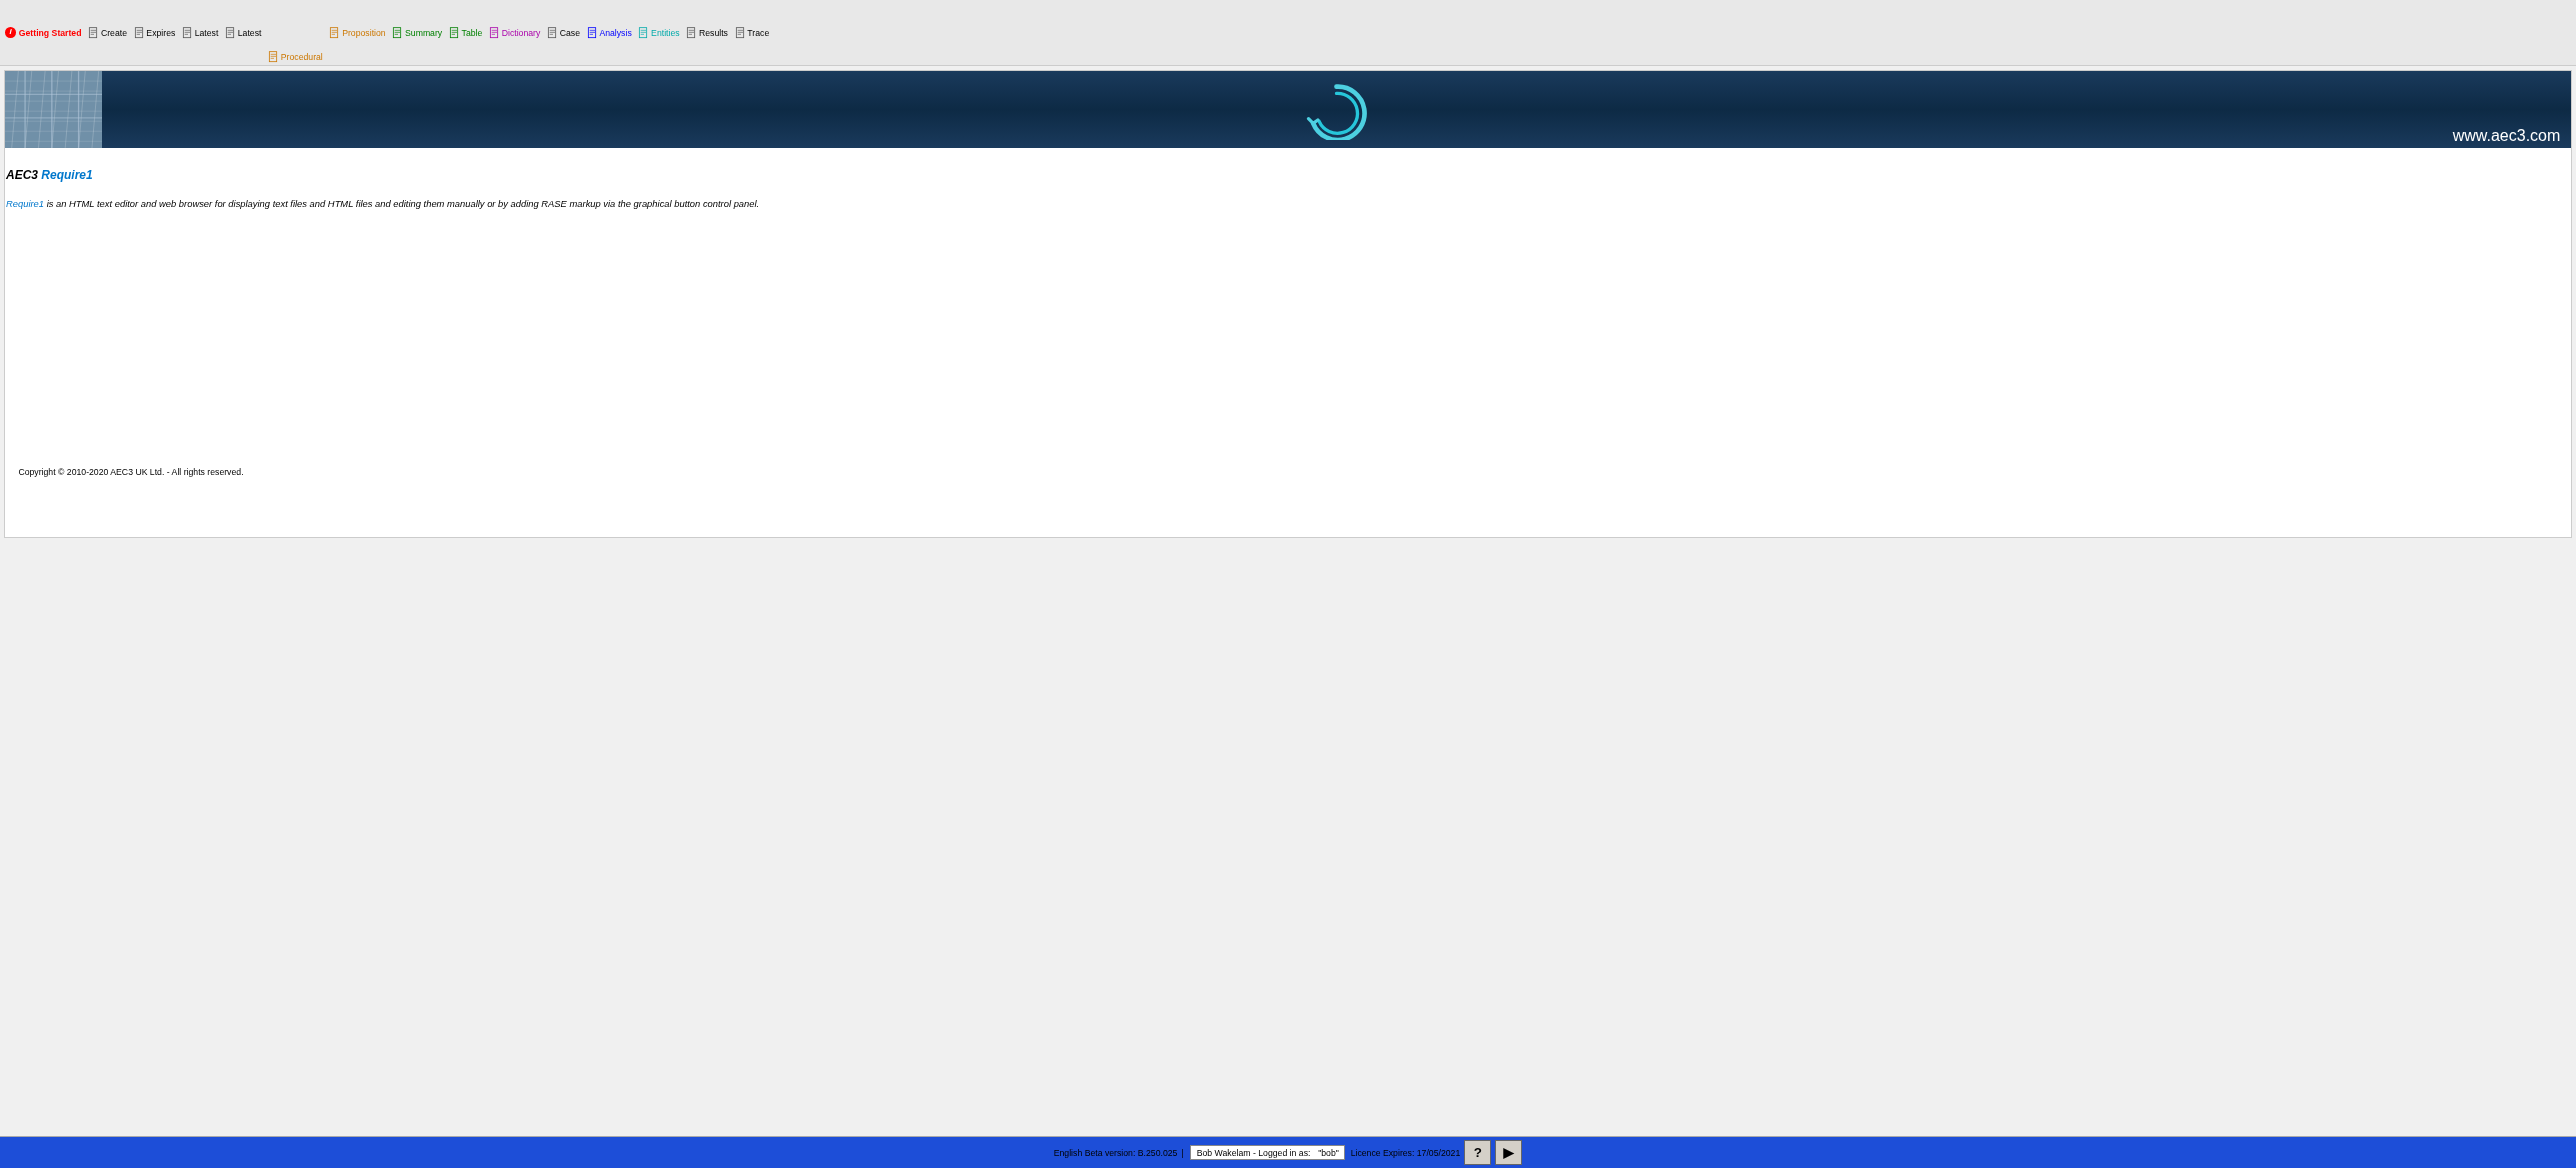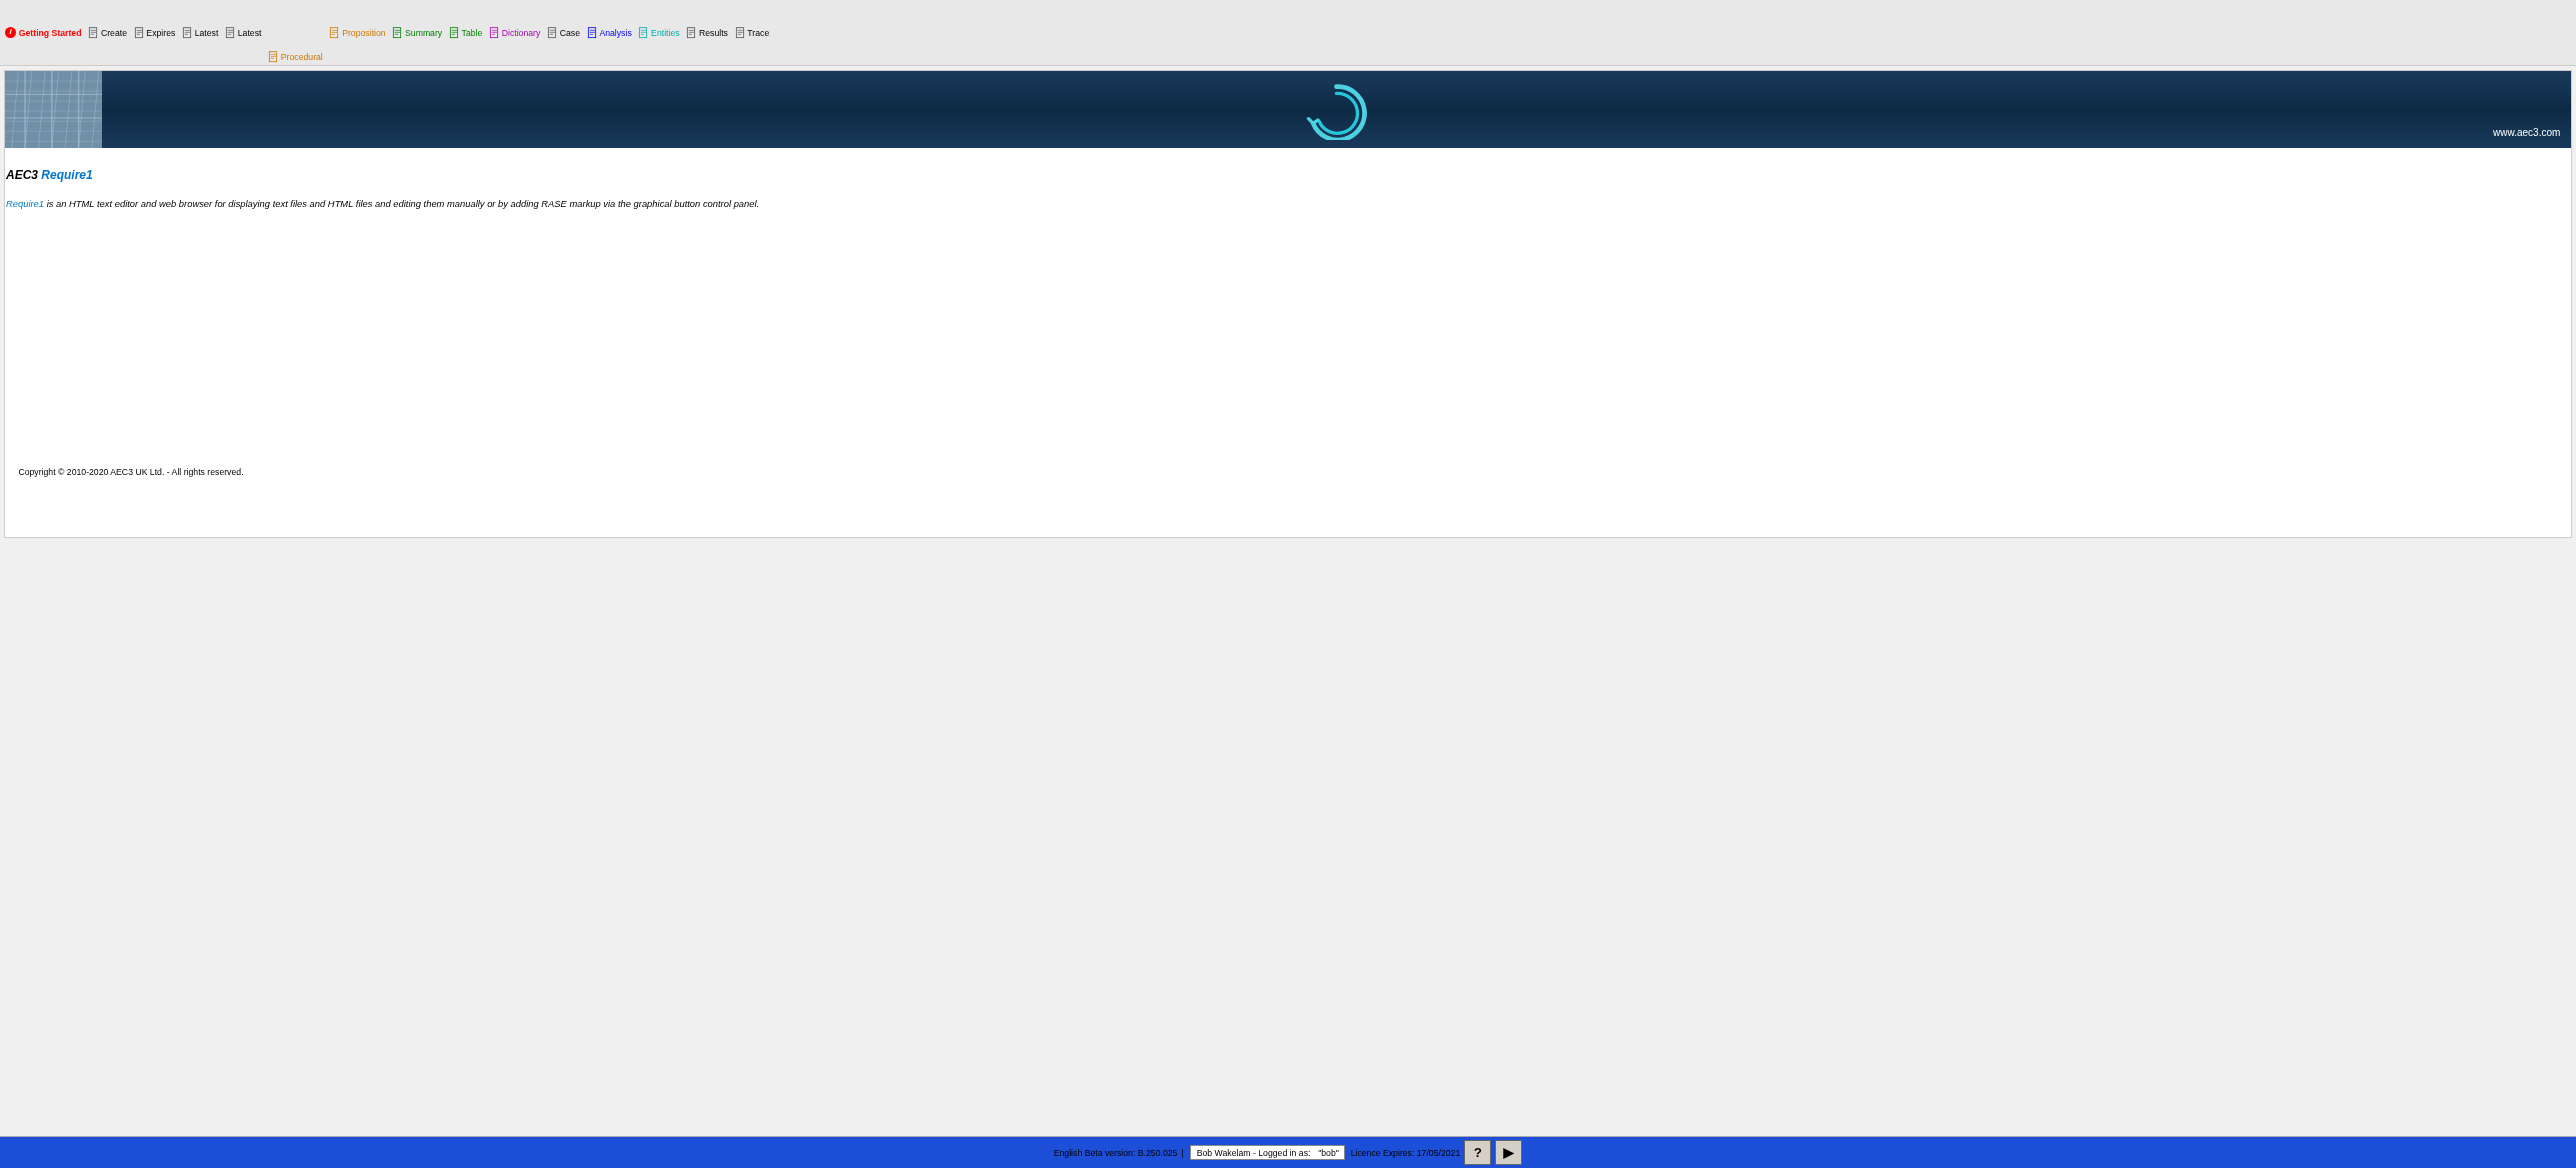--- a/index.html
+++ b/index.html
@@ -112,24 +112,24 @@
     #banner-right {
       flex: 1;
       background: linear-gradient(180deg, #1a3a5c 0%, #0d2a45 50%, #1a3a5c 100%);
       position: relative;
       display: flex;
       align-items: center;
       justify-content: center;
     }
     #banner-url {
       position: absolute;
-      bottom: 10px;
+      bottom: 3px;
       right: 10.7px;
       color: white;
-      font-size: 10px;
+      font-size: 16px;
       font-family: Arial, sans-serif;
     }
 
     
     #content-body {
       padding: 20px 20px 20px 1px;
       font-style: italic;
     }
 
     #app-title {

